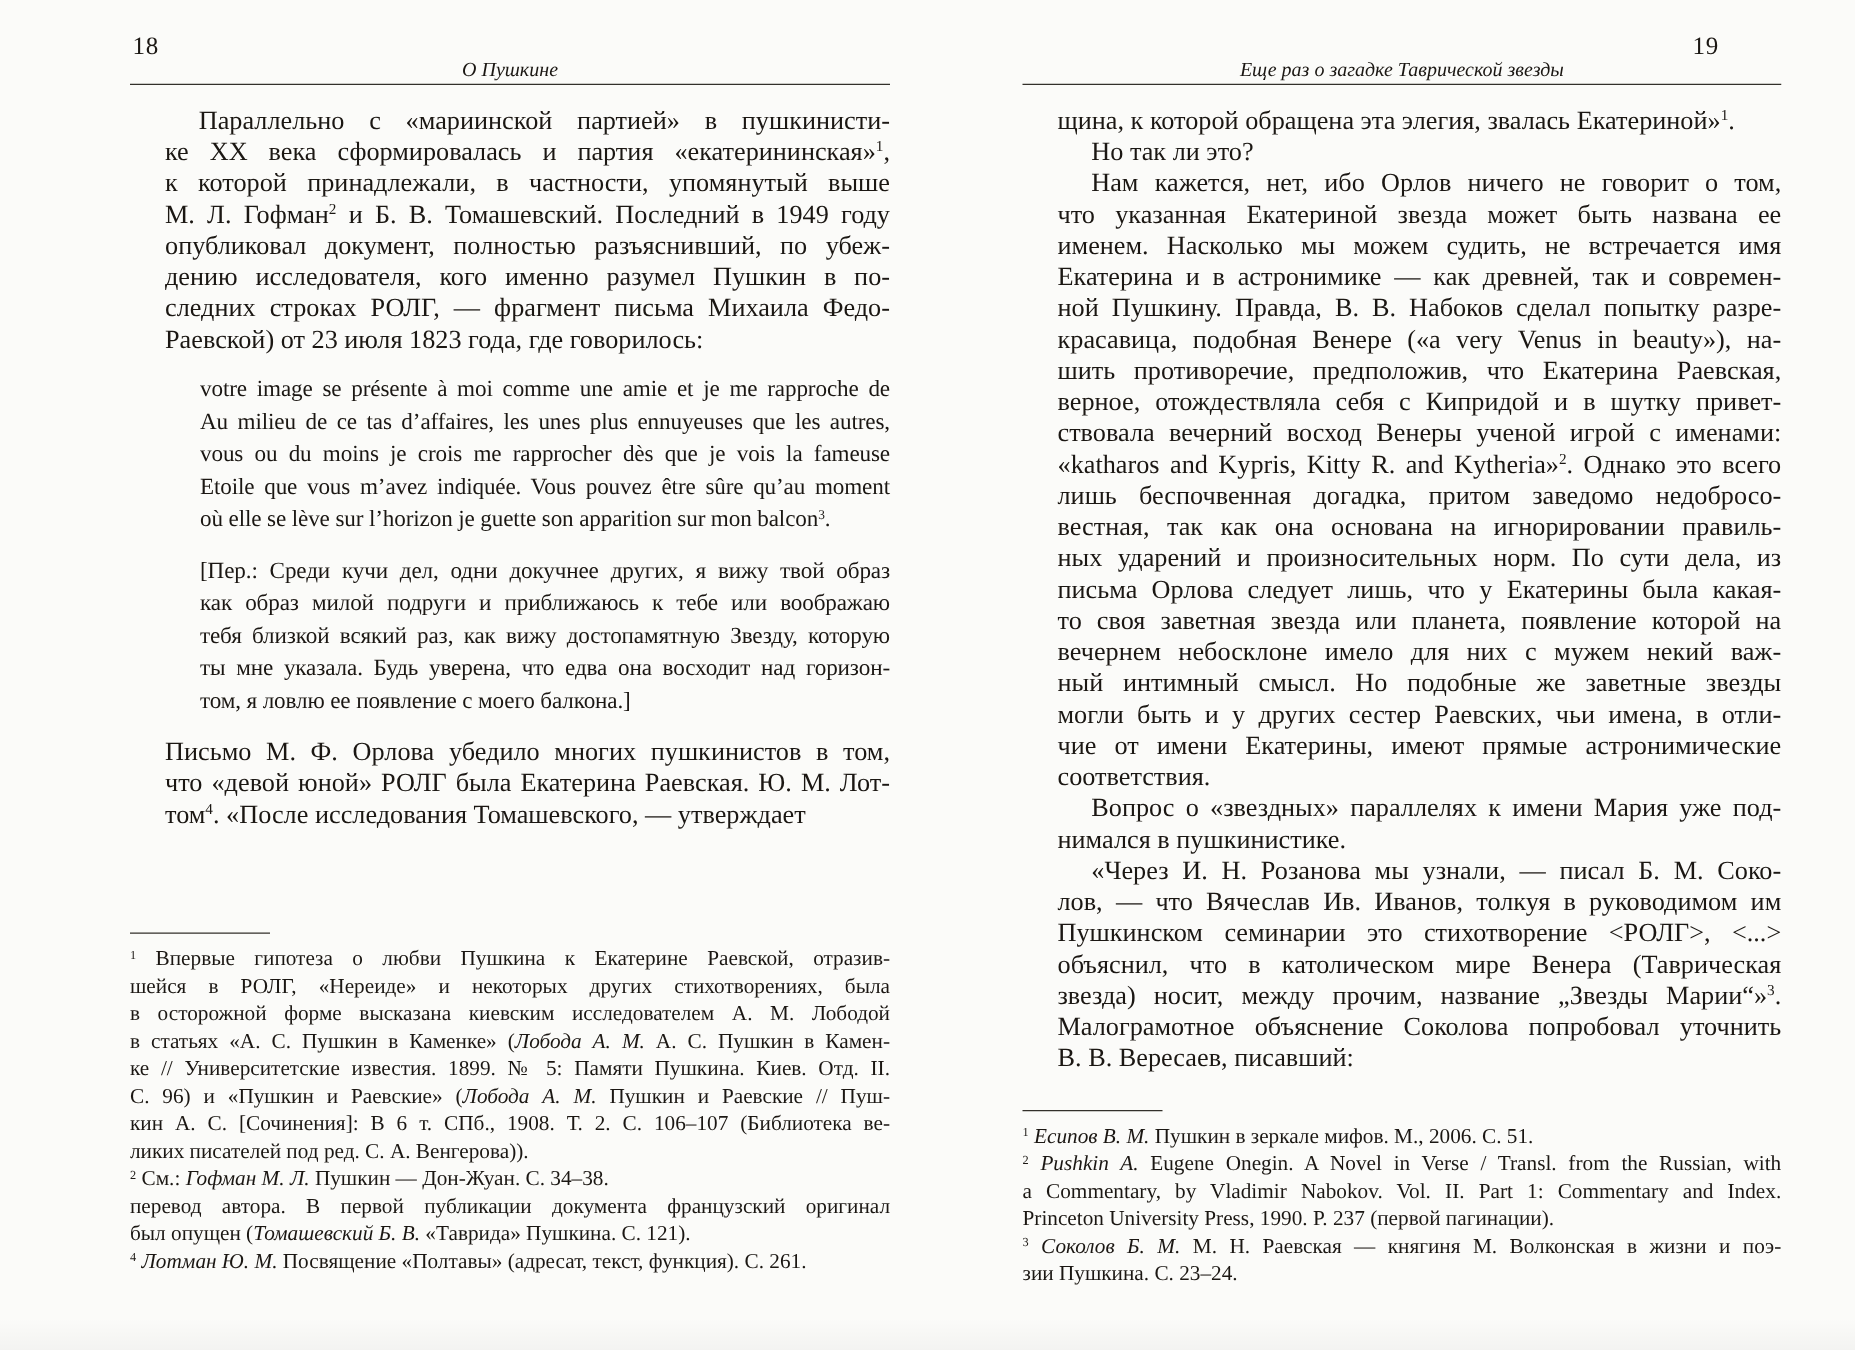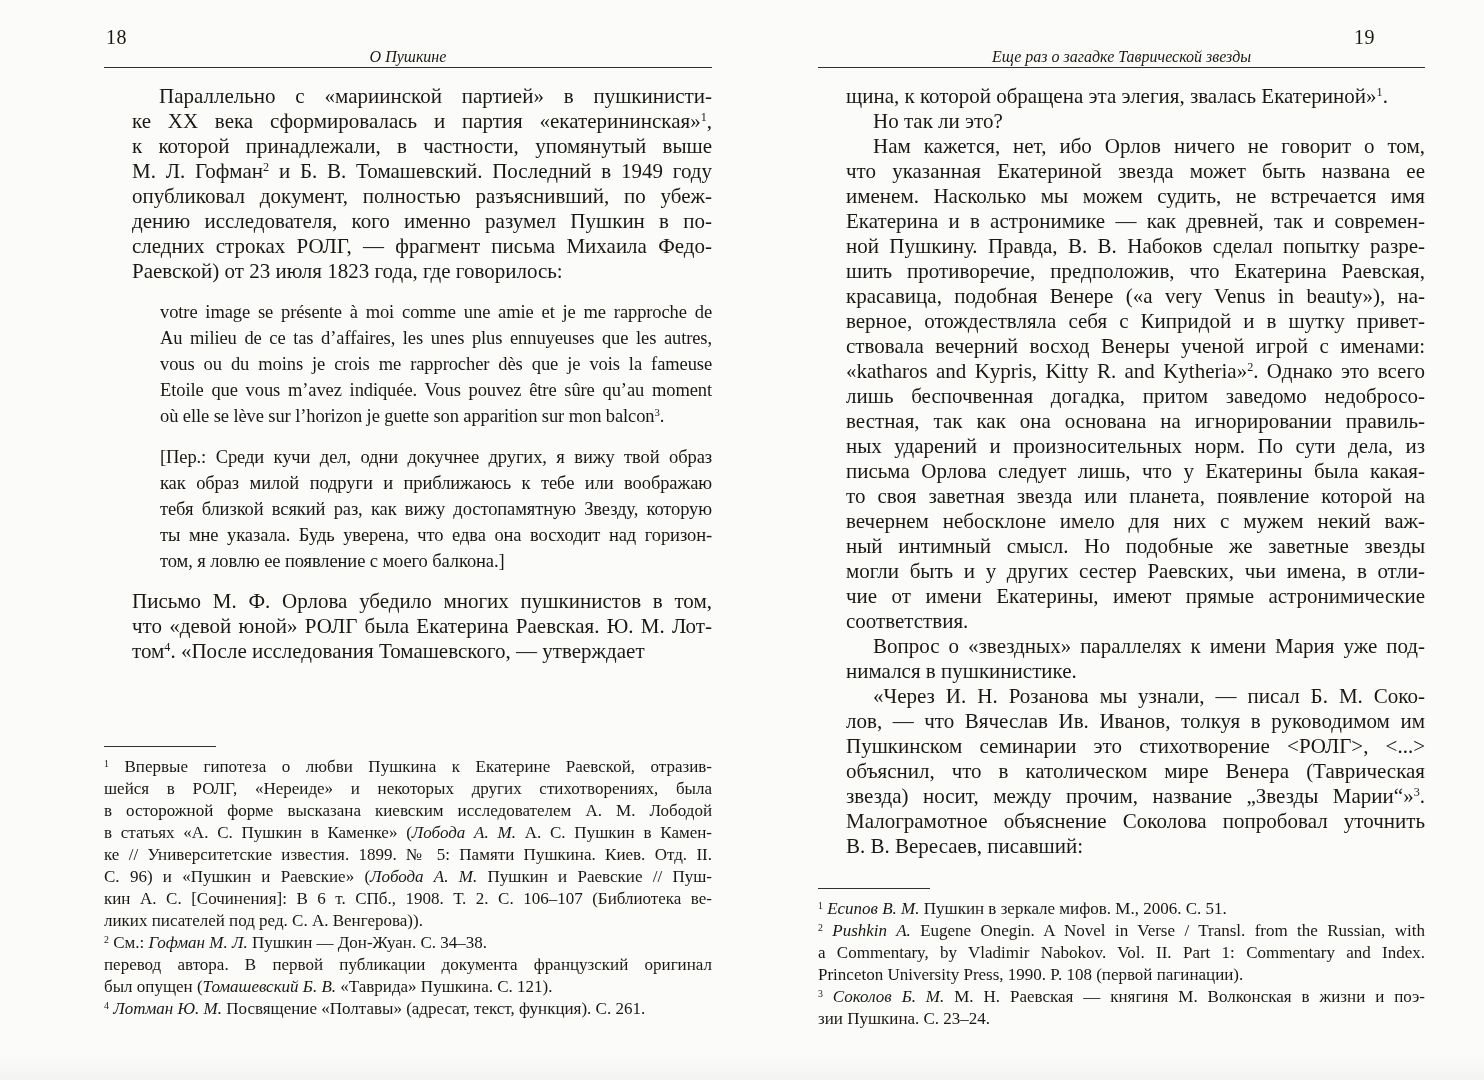--- a/index.html
+++ b/index.html
@@ -111,22 +111,22 @@
       </div>
       <div class="block paragraph indent">
         <div class="line">Но так ли это?</div>
       </div>
       <div class="block paragraph indent">
         <div class="line just">Нам кажется, нет, ибо Орлов ничего не говорит о том,</div>
         <div class="line just">что указанная Екатериной звезда может быть названа ее</div>
         <div class="line just">именем. Насколько мы можем судить, не встречается имя</div>
         <div class="line just">Екатерина и в астронимике — как древней, так и современ-</div>
         <div class="line just">ной Пушкину. Правда, В. В. Набоков сделал попытку разре-</div>
+        <div class="line just">красавица, подобная Венере («a very Venus in beauty»), на-</div>
         <div class="line just">шить противоречие, предположив, что Екатерина Раевская,</div>
-        <div class="line just">красавица, подобная Венере («a very Venus in beauty»), на-</div>
         <div class="line just">верное, отождествляла себя с Кипридой и в шутку привет-</div>
         <div class="line just">ствовала вечерний восход Венеры ученой игрой с именами:</div>
         <div class="line just">«katharos and Kypris, Kitty R. and Kytheria»<sup>2</sup>. Однако это всего</div>
         <div class="line just">лишь беспочвенная догадка, притом заведомо недобросо-</div>
         <div class="line just">вестная, так как она основана на игнорировании правиль-</div>
         <div class="line just">ных ударений и произносительных норм. По сути дела, из</div>
         <div class="line just">письма Орлова следует лишь, что у Екатерины была какая-</div>
         <div class="line just">то своя заветная звезда или планета, появление которой на</div>
         <div class="line just">вечернем небосклоне имело для них с мужем некий важ-</div>
         <div class="line just">ный интимный смысл. Но подобные же заветные звезды</div>
@@ -149,20 +149,20 @@
       </div>
     </div>
   <div class="footnotes">
     <div class="fnrule"></div>
   <div class="footnote">
         <div class="line"><sup>1</sup> <i>Есипов В. М.</i> Пушкин в зеркале мифов. М., 2006. С. 51.</div>
       </div>
       <div class="footnote">
         <div class="line just"><sup>2</sup> <i>Pushkin A.</i> Eugene Onegin. A Novel in Verse / Transl. from the Russian, with</div>
         <div class="line just">a Commentary, by Vladimir Nabokov. Vol. II. Part 1: Commentary and Index.</div>
-        <div class="line">Princeton University Press, 1990. P. 108 (первой пагинации).</div>
+        <div class="line">Princeton University Press, 1990. P. 237 (первой пагинации).</div>
       </div>
       <div class="footnote">
         <div class="line just"><sup>3</sup> <i>Соколов Б. М.</i> М. Н. Раевская — княгиня М. Волконская в жизни и поэ-</div>
         <div class="line">зии Пушкина. С. 23–24.</div>
       </div>
     </div>
 </div>
 
 </body></html>

